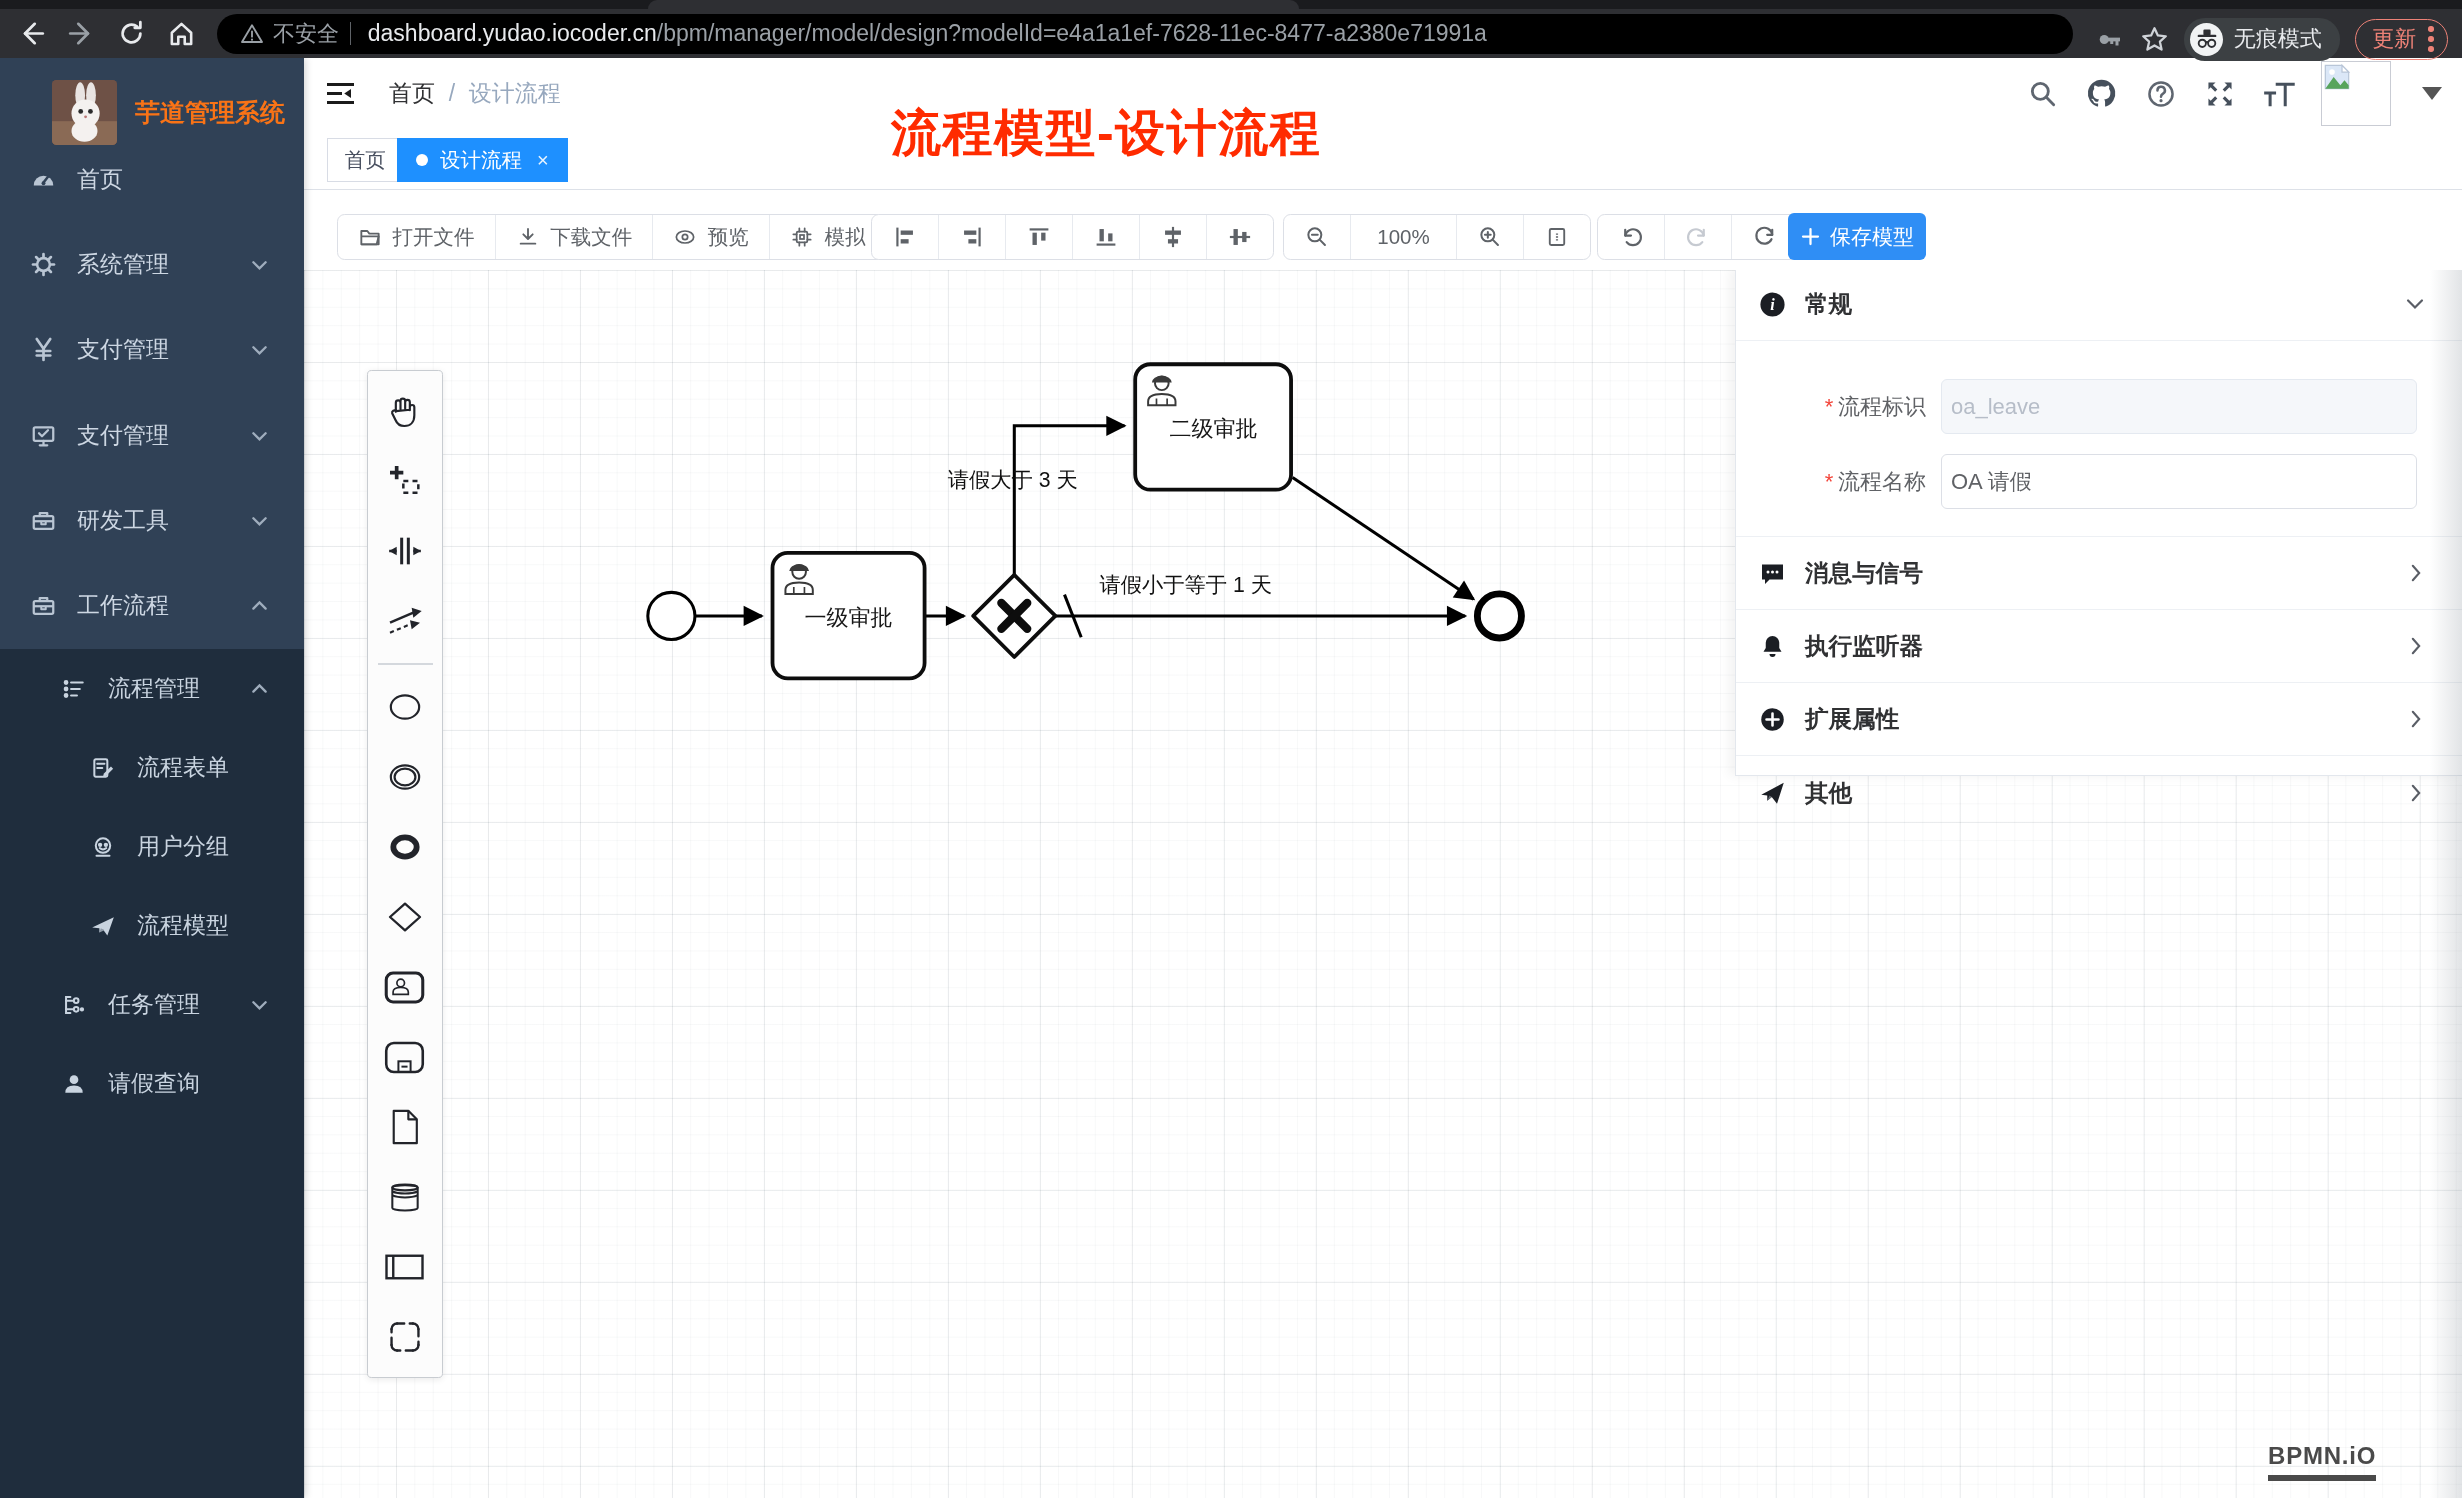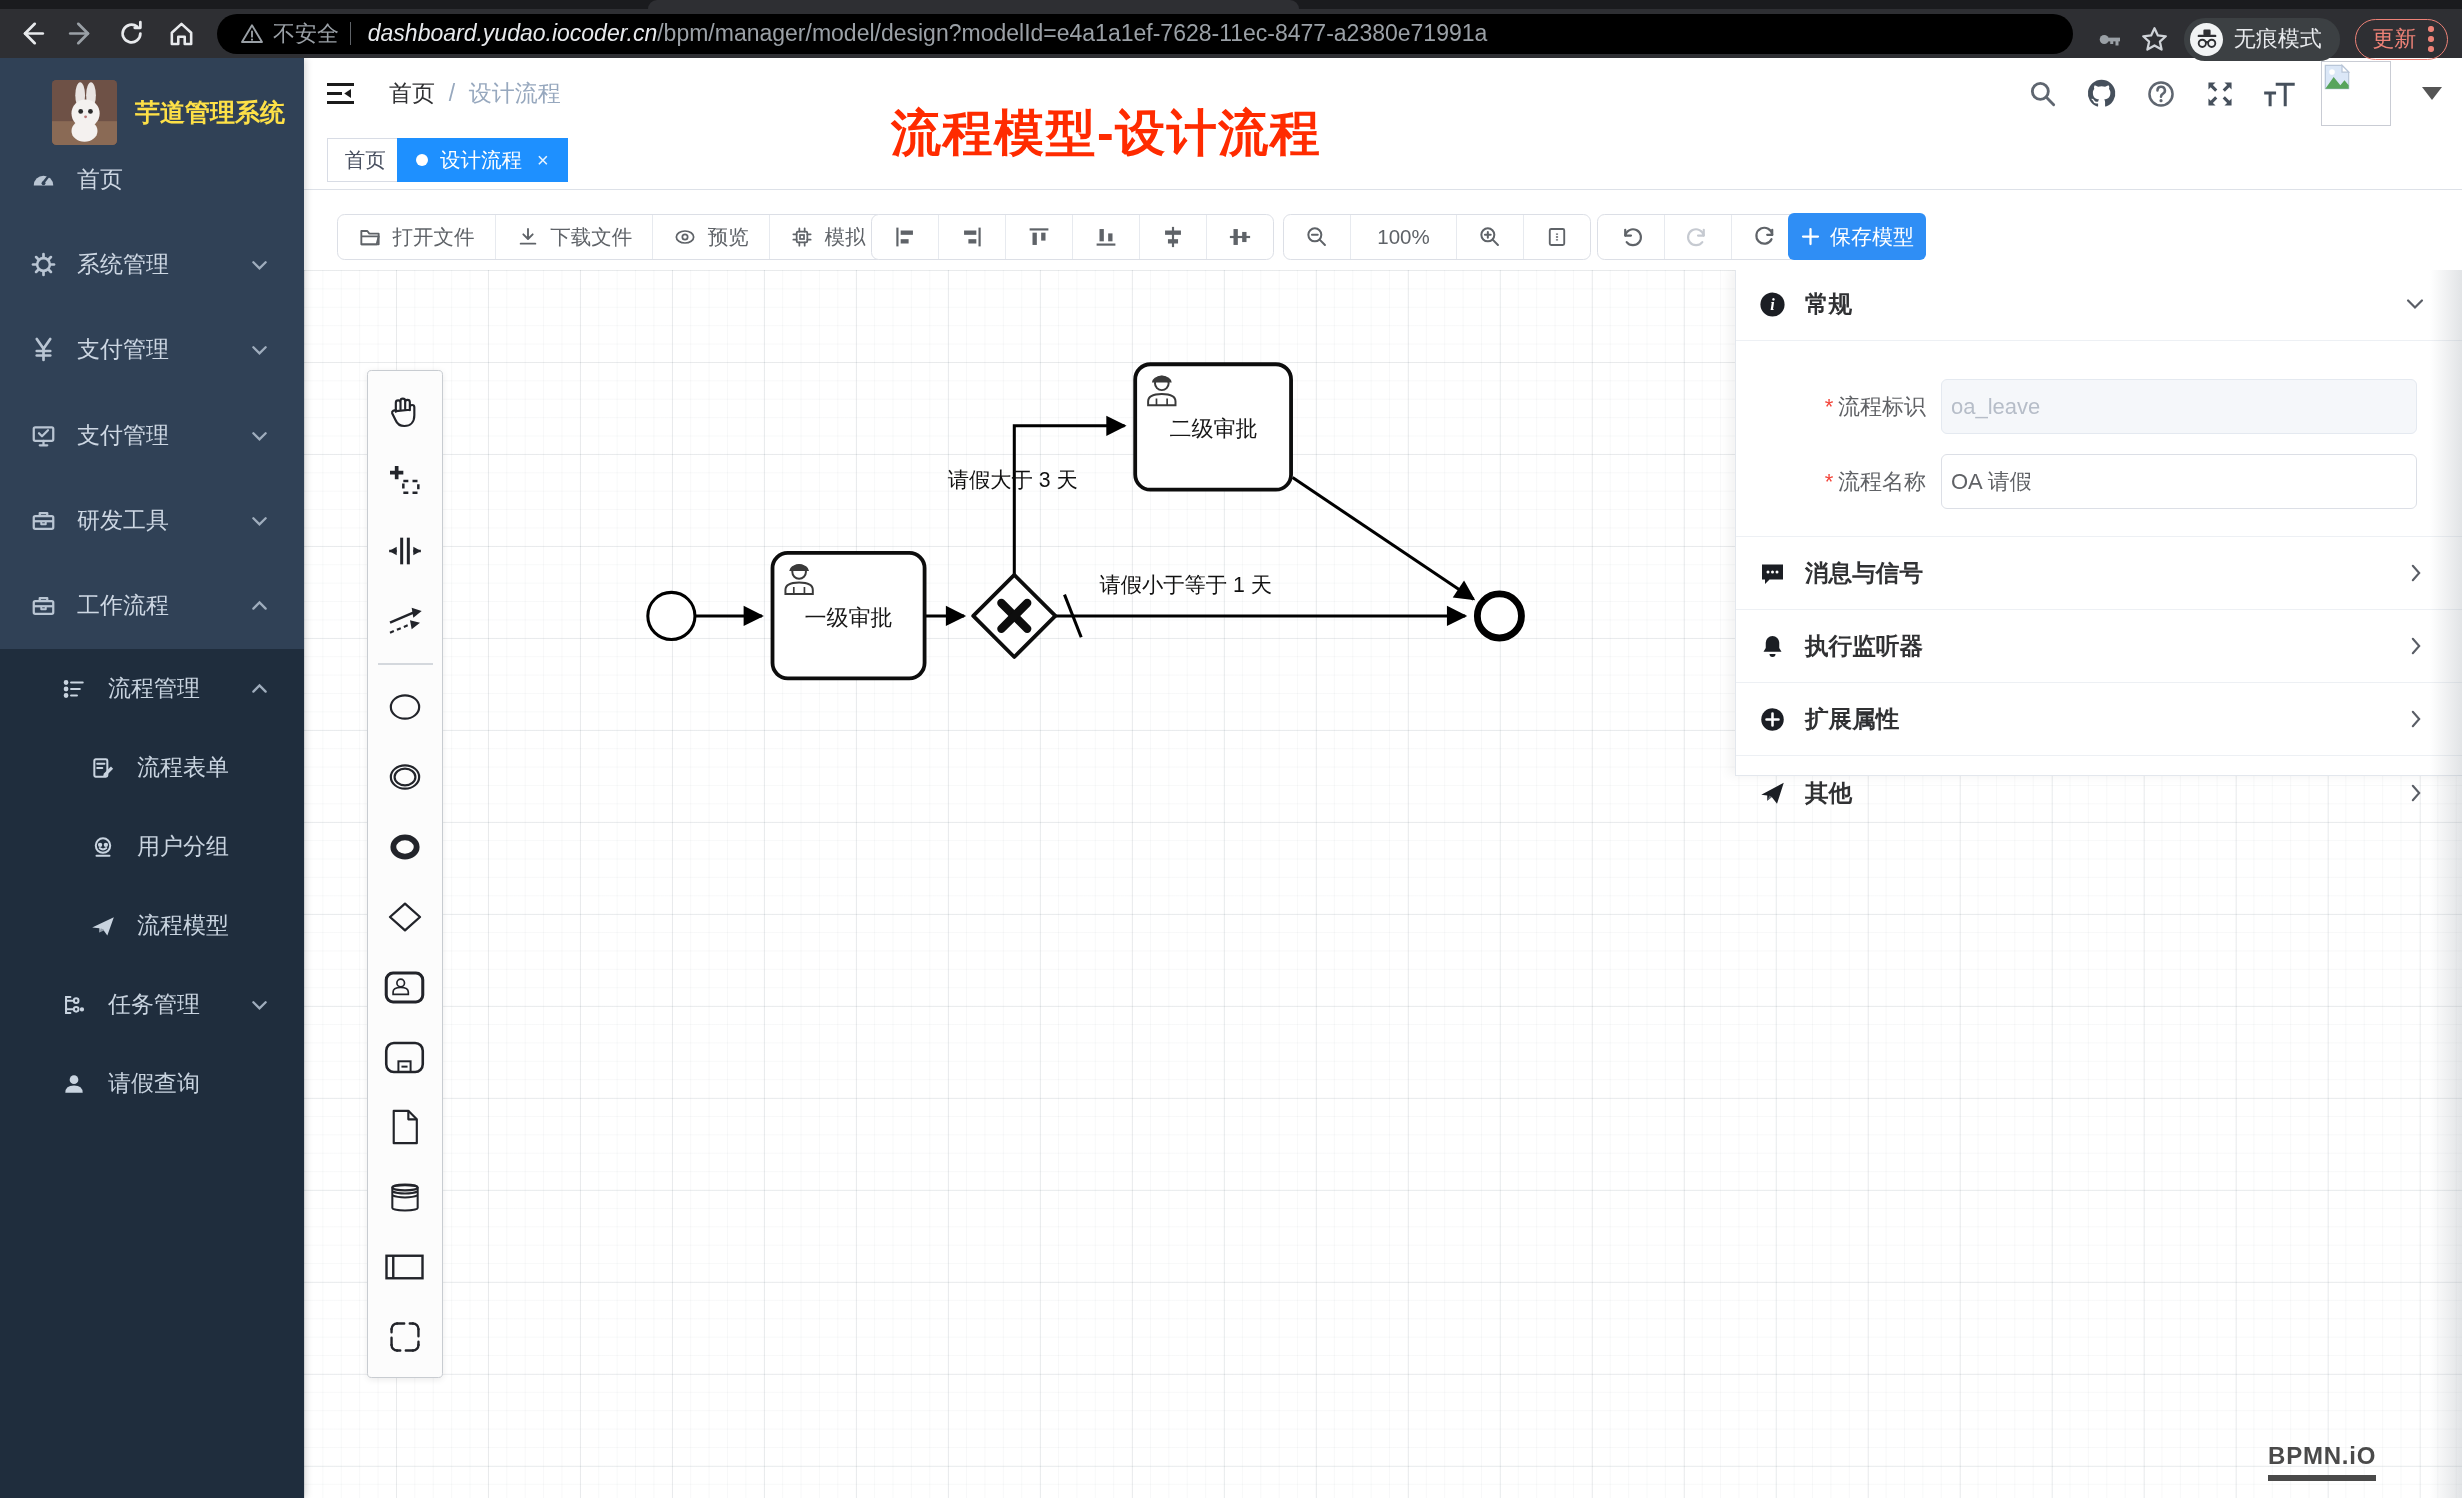--- a/index.html
+++ b/index.html
@@ -10,34 +10,34 @@
 
   
   .browser { position:absolute; left:0; top:0; width:2462px; height:58px; background:#2e2f33; z-index:20; }
   .tabstrip { position:absolute; left:0; top:0; width:2462px; height:9px; background:#1a1b1e; }
   .tabstrip .activetab { position:absolute; left:648px; top:0; width:651px; height:9px; background:#2e2f33; border-radius:10.6px 10.6px 0 0; }
   .navbtns { position:absolute; left:16.7px; top:9px; height:49px; display:flex; align-items:center; gap:20px; }
   .nbtn { width:30px; height:30px; display:flex; align-items:center; justify-content:center; }
   .urlbar { position:absolute; left:217px; top:13.7px; width:1856px; height:40px; background:#000000; border-radius:20px; display:flex; align-items:center; padding:0 23px; }
   .sec { color:#9aa0a6; font-size:22px; margin:0 10.6px 0 9px; }
   .urlsep { width:1.5px; height:23px; background:#5f6368; margin-right:16.7px; }
-  .urldomain { color:#e8eaed; font-size:23px;font-style:italic; }
+  .urldomain { color:#e8eaed; font-size:23px; }
   .urlpath { color:#9aa0a6; font-size:23px; }
   .brright { position:absolute; right:13.7px; top:9px; height:60px; display:flex; align-items:center; gap:15px; }
   .incog { height:43px; background:#3c4043; border-radius:21px; display:flex; align-items:center; gap:10.6px; padding:0 18px 0 6px; color:#e8eaed; font-size:22px; }
   .incogball { width:33px; height:33px; border-radius:50%; background:#f1f3f4; display:flex; align-items:center; justify-content:center; }
   .updatebtn { height:41px; border:1.5px solid #ee8277; border-radius:20.5px; color:#ee8277; font-size:22px; display:flex; align-items:center; gap:12px; padding:0 13.7px 0 16.7px; }
   .kebab { display:flex; flex-direction:column; gap:4.6px; }
   .kebab i { width:5.3px; height:5.3px; border-radius:50%; background:#ee8277; }
 
   
   .sidebar { position:absolute; left:0; top:58px; width:304px; height:1440px; background:#304156; z-index:15; box-shadow:2.3px 0 7.6px rgba(0,0,0,.18); }
   .logo-row { position:absolute; left:0; top:12px; width:304px; height:84px; display:flex; align-items:center; }
   .logo-img { width:65px; height:65px; margin-left:52px; border-radius:4.6px; background:#6b4f43; overflow:hidden; flex:none; }
-  .logo-title { color:#fde047; font-size:25px; font-weight:bold; margin-left:18px; white-space:nowrap; }
+  .logo-title { color:#f97316; font-size:25px; font-weight:bold; margin-left:18px; white-space:nowrap; }
   .mi { position:absolute; left:0; width:304px; height:85px; display:flex; align-items:center; cursor:pointer; }
   .mi .ic { width:27px; height:27px; margin-left:30px; flex:none; }
   .mi .ml { color:#cdd7e3; font-size:23px; margin-left:20px; flex:1; white-space:nowrap; }
   .mi .chev { margin-right:33px; }
   .submenu { position:absolute; left:0; top:591px; width:304px; height:849px; background:#1f2d3d; }
   .smi { position:absolute; left:0; width:304px; height:79px; display:flex; align-items:center; cursor:pointer; }
   .smi .ic { width:26px; height:26px; flex:none; }
   .smi .ml { color:#c9d4e0; font-size:23px; margin-left:21px; flex:1; white-space:nowrap; }
   .smi .chev { margin-right:33px; }
   .ind1 .ic { margin-left:61px; }

